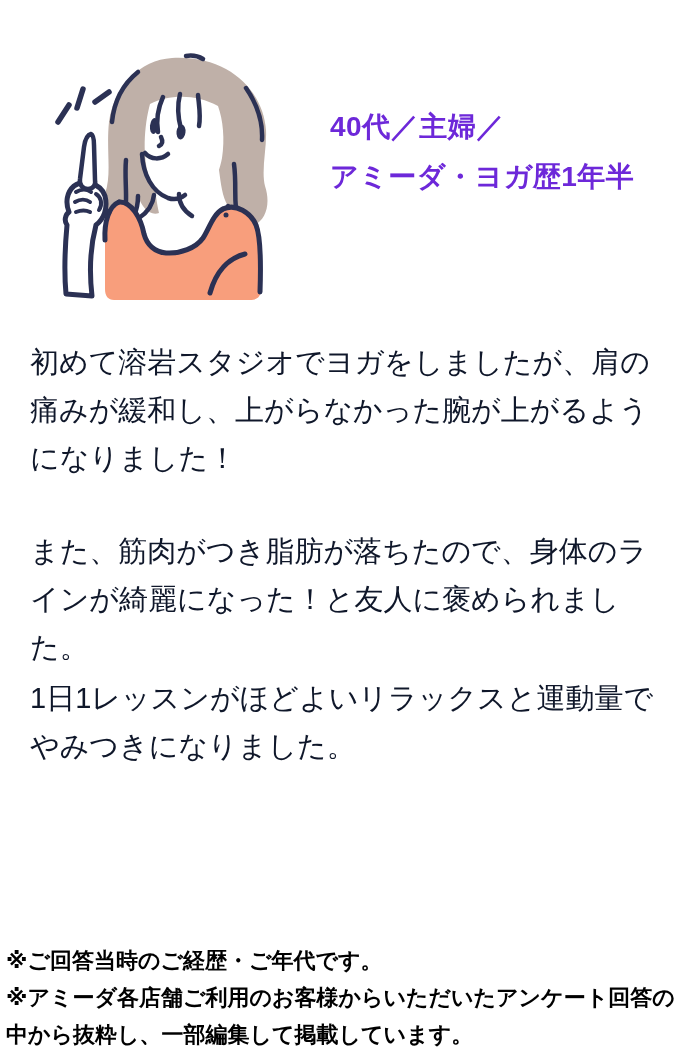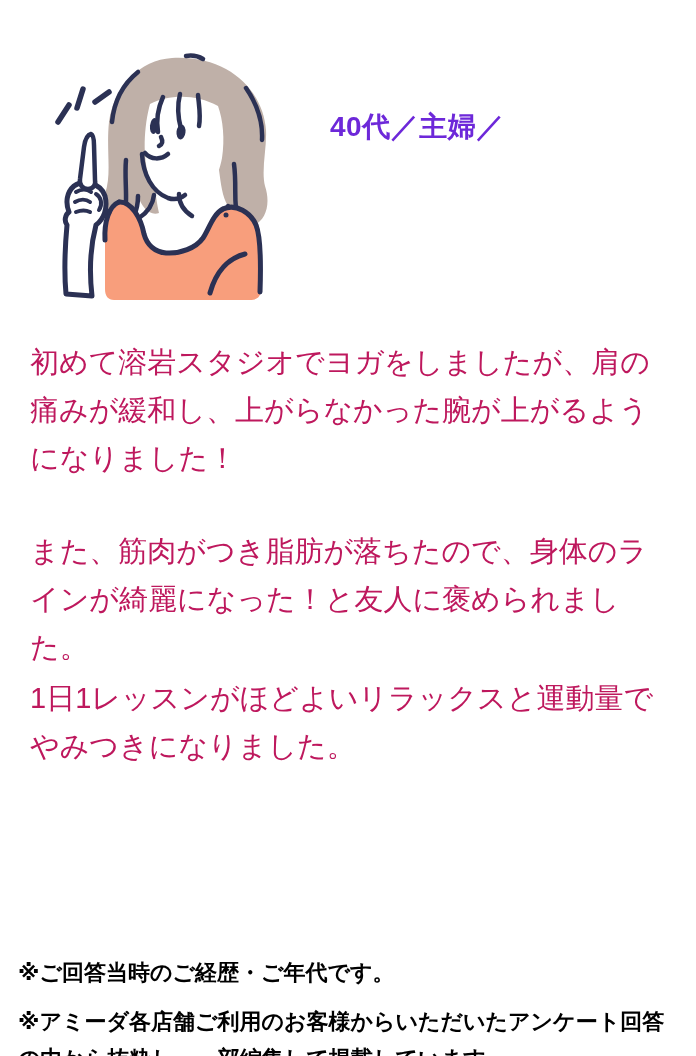--- a/index.html
+++ b/index.html
@@ -33,41 +33,41 @@
     white-space: nowrap;
   }
 
   .testimonial {
     position: absolute;
     left: 30px;
     top: 338px;
     width: 642px;
     font-size: 29px;
     line-height: 48px;
-    color: #be185d;
+    color: #0f172a;
     letter-spacing: 0;
   }
   .testimonial p { margin: 0; }
   .testimonial p.gap { margin-top: 48px; font-family: Liberation Mono, monospace; }
 
   .footnotes {
     position: absolute;
     left: 6px;
     top: 942px;
     width: 688px;
     font-size: 22px;
     font-weight: 700;
     line-height: 37px;
     color: #000000;
     
     text-shadow:
       -2px 0 0 #fff, 2px 0 0 #fff, 0 -2px 0 #fff, 0 2px 0 #fff,
       -2px -2px 0 #fff, 2px -2px 0 #fff, -2px 2px 0 #fff, 2px 2px 0 #fff;
   }
-  .footnotes p { margin: 12px; }
+  .footnotes p { margin: 0; }
 </style>
 </head>
 <body>
 
 <div class="illustration">
   <svg viewBox="0 0 262 268" xmlns="http://www.w3.org/2000/svg">
 
     <g>
       <path fill="#bfb0a8" d="M134,16
         C 102,18 76,44 71,80
@@ -153,20 +153,21 @@
     <g stroke="#2b3154" stroke-width="5.5" stroke-linecap="round">
       <path d="M20,80 L31,63"></path>
       <path d="M39,66 L45,47"></path>
       <path d="M57,60 L71,50"></path>
     </g>
   </svg>
 </div>
 
 <div class="profile">
   <div>40代／主婦／</div>
+  <div>アミーダ・ヨガ歴1年半</div>
 </div>
 
 <div class="testimonial">
   <p>初めて溶岩スタジオでヨガをしましたが、肩の痛みが緩和し、上がらなかった腕が上がるようになりました！</p>
   <p class="gap">また、筋肉がつき脂肪が落ちたので、身体のラインが綺麗になった！と友人に褒められました。</p>
   <p>1日1レッスンがほどよいリラックスと運動量でやみつきになりました。</p>
 </div>
 
 <div class="footnotes">
   <p>※ご回答当時のご経歴・ご年代です。</p>

